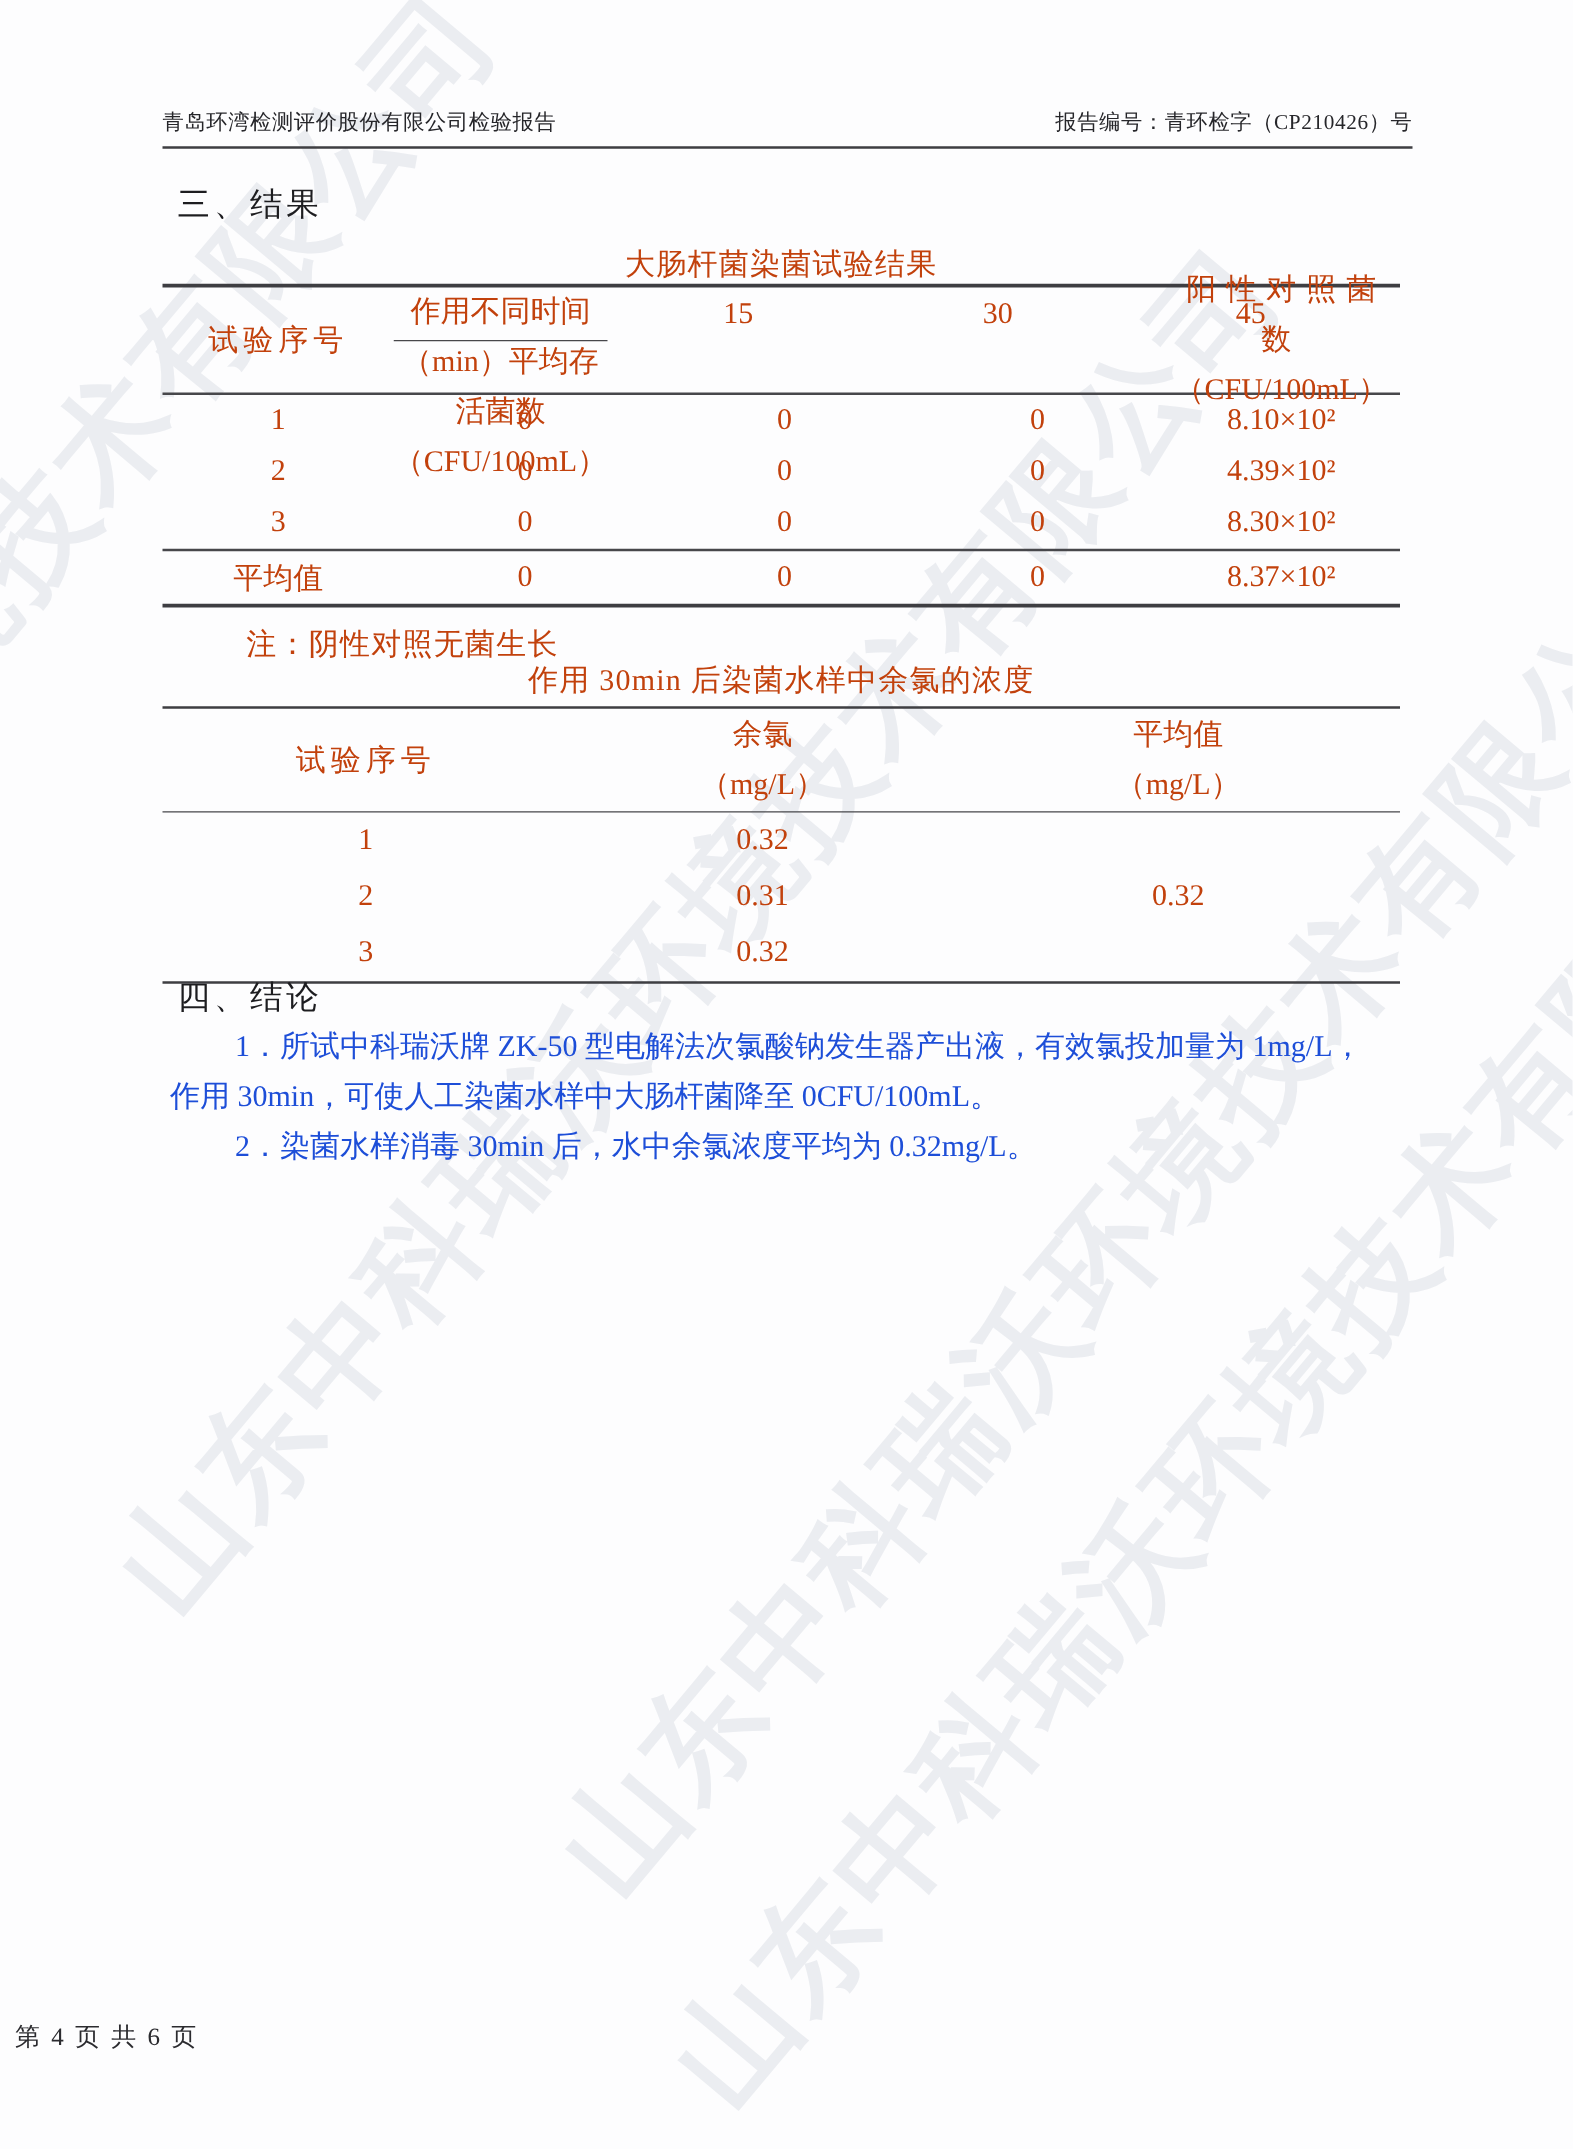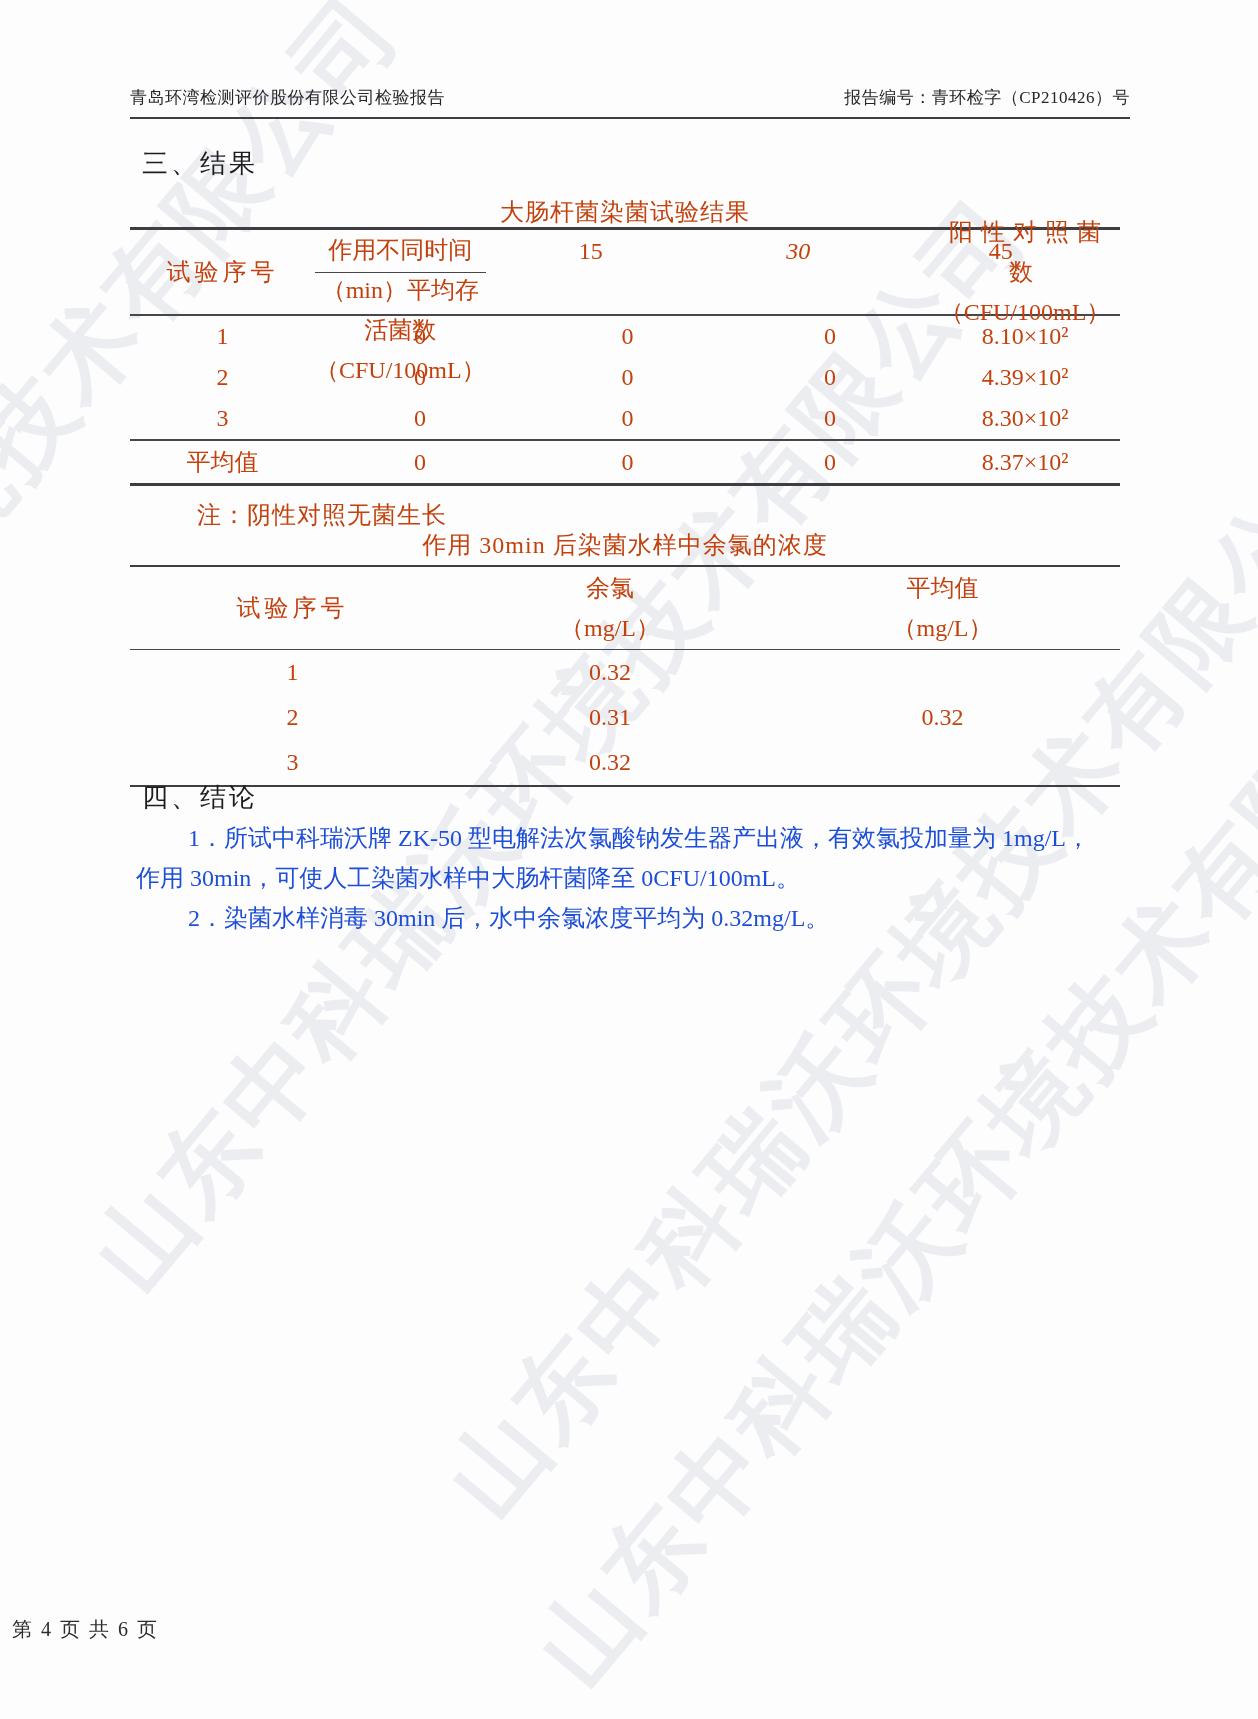--- a/index.html
+++ b/index.html
@@ -60,21 +60,21 @@
   .cellrow > div { text-align:center; }
 
   
   .t1 { top:198px; }
   .t1-head { height:84px; display:flex; }
   .t1-c1 { width:185px; display:flex; align-items:center; justify-content:center; letter-spacing:4px; }
   .t1-group { width:615px; display:flex; flex-direction:row; }
   .t1-span { height:42px; line-height:40px; text-align:center; border-bottom:1.5px solid #47474b; }
   .t1-times { height:42px; display:flex; align-items:center; }
   .t1-t { text-align:center; }
-  .t1-t2 { width:210px;text-align:center; } .t1-t3 { width:205px;font-style:italic; } .t1-t4 { width:200px; }
+  .t1-t2 { width:210px;text-align:center; } .t1-t3 { width:205px; } .t1-t4 { width:200px; }
   .t1-c5 { width:190px; display:flex; flex-direction:column; justify-content:center; }
   .t1-c5 .l1 { letter-spacing:8px; text-align:center; line-height:40px; text-indent:8px; }
   .t1-c5 .l2 { text-align:center; line-height:40px; }
   .t1-row { height:41px; }
   .t1-avg { height:42px; }
   .t1-row > div:nth-child(1), .t1-avg > div:nth-child(1) { width:185px; }
   .t1-row > div:nth-child(2), .t1-avg > div:nth-child(2) { width:210px; }
   .t1-row > div:nth-child(3), .t1-avg > div:nth-child(3) { width:205px; }
   .t1-row > div:nth-child(4), .t1-avg > div:nth-child(4) { width:200px; }
   .t1-row > div:nth-child(5), .t1-avg > div:nth-child(5) { width:190px; }

